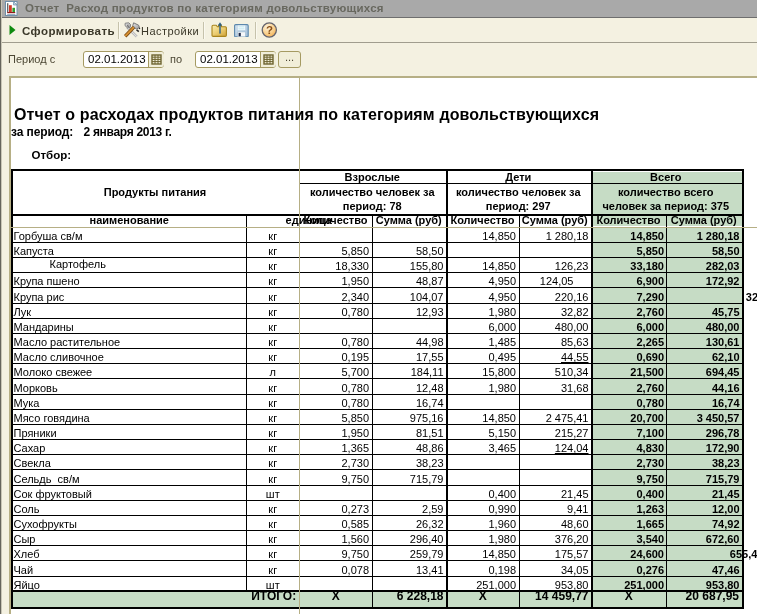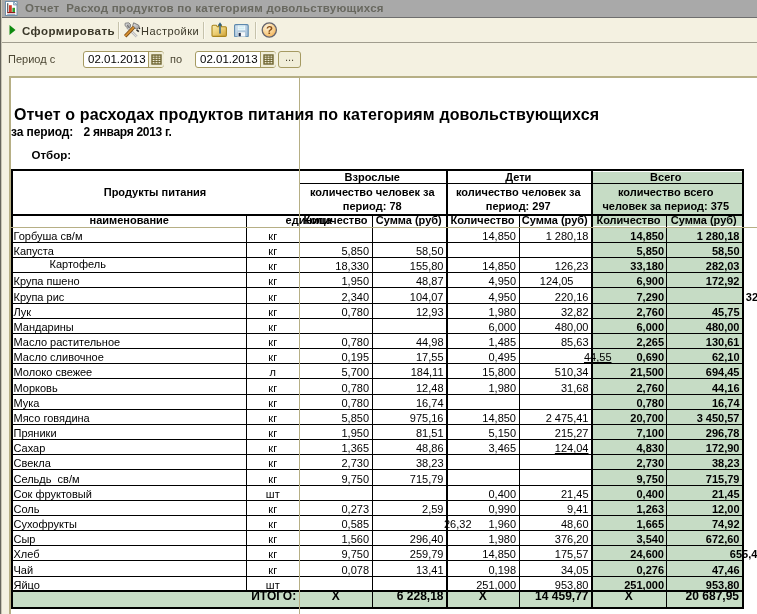--- a/index.html
+++ b/index.html
@@ -242,21 +242,21 @@
 <div class="ct rt" style="left:372px;top:335.07px;width:71.5px;height:15px;line-height:15px;">44,98</div>
 <div class="ct rt" style="left:446.5px;top:335.07px;width:69.5px;height:15px;line-height:15px;">1,485</div>
 <div class="ct rt" style="left:519px;top:335.07px;width:69.5px;height:15px;line-height:15px;">85,63</div>
 <div class="ct b rt" style="left:591.5px;top:335.07px;width:72.5px;height:15px;line-height:15px;">2,265</div>
 <div class="ct b rt" style="left:666px;top:335.07px;width:73.5px;height:15px;line-height:15px;">130,61</div>
 <div class="ct" style="left:13.5px;top:350.24px;height:15px;line-height:15px;">Масло сливочное</div>
 <div class="ct cn" style="left:246px;top:350.24px;width:53.5px;height:15px;line-height:15px;">кг</div>
 <div class="ct rt" style="left:299.5px;top:350.24px;width:69.5px;height:15px;line-height:15px;">0,195</div>
 <div class="ct rt" style="left:372px;top:350.24px;width:71.5px;height:15px;line-height:15px;">17,55</div>
 <div class="ct rt" style="left:446.5px;top:350.24px;width:69.5px;height:15px;line-height:15px;">0,495</div>
-<div class="ct rt" style="left:542px;top:350.24px;width:69.5px;height:15px;line-height:15px;text-decoration:underline;">44,55</div>
+<div class="ct rt" style="left:519px;top:350.24px;width:69.5px;height:15px;line-height:15px;text-decoration:underline;">44,55</div>
 <div class="ct b rt" style="left:591.5px;top:350.24px;width:72.5px;height:15px;line-height:15px;">0,690</div>
 <div class="ct b rt" style="left:666px;top:350.24px;width:73.5px;height:15px;line-height:15px;">62,10</div>
 <div class="ct" style="left:13.5px;top:365.4px;height:15px;line-height:15px;">Молоко свежее</div>
 <div class="ct cn" style="left:246px;top:365.4px;width:53.5px;height:15px;line-height:15px;">л</div>
 <div class="ct rt" style="left:299.5px;top:365.4px;width:69.5px;height:15px;line-height:15px;">5,700</div>
 <div class="ct rt" style="left:372px;top:365.4px;width:71.5px;height:15px;line-height:15px;">184,11</div>
 <div class="ct rt" style="left:446.5px;top:365.4px;width:69.5px;height:15px;line-height:15px;">15,800</div>
 <div class="ct rt" style="left:519px;top:365.4px;width:69.5px;height:15px;line-height:15px;">510,34</div>
 <div class="ct b rt" style="left:591.5px;top:365.4px;width:72.5px;height:15px;line-height:15px;">21,500</div>
 <div class="ct b rt" style="left:666px;top:365.4px;width:73.5px;height:15px;line-height:15px;">694,45</div>
@@ -320,21 +320,21 @@
 <div class="ct cn" style="left:246px;top:501.91px;width:53.5px;height:15px;line-height:15px;">кг</div>
 <div class="ct rt" style="left:299.5px;top:501.91px;width:69.5px;height:15px;line-height:15px;">0,273</div>
 <div class="ct rt" style="left:372px;top:501.91px;width:71.5px;height:15px;line-height:15px;">2,59</div>
 <div class="ct rt" style="left:446.5px;top:501.91px;width:69.5px;height:15px;line-height:15px;">0,990</div>
 <div class="ct rt" style="left:519px;top:501.91px;width:69.5px;height:15px;line-height:15px;">9,41</div>
 <div class="ct b rt" style="left:591.5px;top:501.91px;width:72.5px;height:15px;line-height:15px;">1,263</div>
 <div class="ct b rt" style="left:666px;top:501.91px;width:73.5px;height:15px;line-height:15px;">12,00</div>
 <div class="ct" style="left:13.5px;top:517.07px;height:15px;line-height:15px;">Сухофрукты</div>
 <div class="ct cn" style="left:246px;top:517.07px;width:53.5px;height:15px;line-height:15px;">кг</div>
 <div class="ct rt" style="left:299.5px;top:517.07px;width:69.5px;height:15px;line-height:15px;">0,585</div>
-<div class="ct rt" style="left:372px;top:517.07px;width:71.5px;height:15px;line-height:15px;padding-left:28px;">26,32</div>
+<div class="ct rt" style="left:372px;top:517.07px;width:71.5px;height:15px;line-height:15px;">26,32</div>
 <div class="ct rt" style="left:446.5px;top:517.07px;width:69.5px;height:15px;line-height:15px;">1,960</div>
 <div class="ct rt" style="left:519px;top:517.07px;width:69.5px;height:15px;line-height:15px;">48,60</div>
 <div class="ct b rt" style="left:591.5px;top:517.07px;width:72.5px;height:15px;line-height:15px;">1,665</div>
 <div class="ct b rt" style="left:666px;top:517.07px;width:73.5px;height:15px;line-height:15px;">74,92</div>
 <div class="ct" style="left:13.5px;top:532.24px;height:15px;line-height:15px;">Сыр</div>
 <div class="ct cn" style="left:246px;top:532.24px;width:53.5px;height:15px;line-height:15px;">кг</div>
 <div class="ct rt" style="left:299.5px;top:532.24px;width:69.5px;height:15px;line-height:15px;">1,560</div>
 <div class="ct rt" style="left:372px;top:532.24px;width:71.5px;height:15px;line-height:15px;">296,40</div>
 <div class="ct rt" style="left:446.5px;top:532.24px;width:69.5px;height:15px;line-height:15px;">1,980</div>
 <div class="ct rt" style="left:519px;top:532.24px;width:69.5px;height:15px;line-height:15px;">376,20</div>

